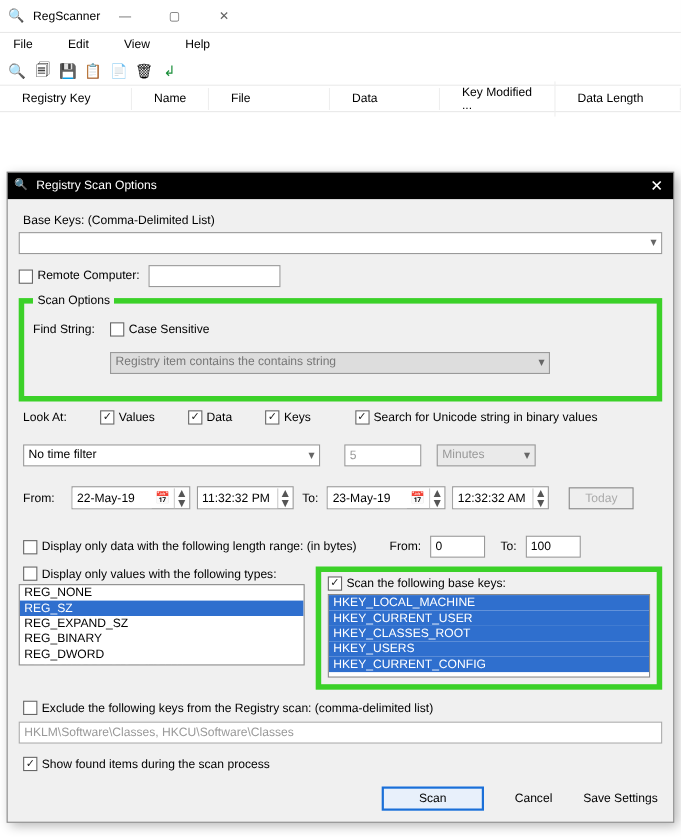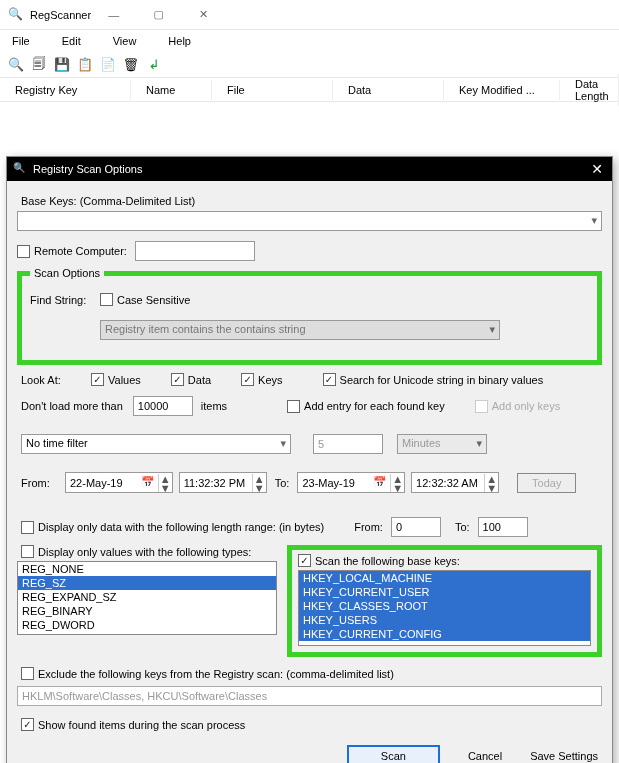--- a/index.html
+++ b/index.html
@@ -7,21 +7,21 @@
 .window { width: 619px; }
 .titlebar { height: 30px; display: flex; align-items: center; padding-left: 8px; border-bottom: 1px solid #e8e8e8; }
 .titlebar-icon { width: 16px; height: 16px; margin-right: 6px; font-size: 12px; color: #3a7bd5; }
 .win-controls { display: flex; }
 .win-btn { width: 45px; height: 30px; display: flex; align-items: center; justify-content: center; color: #666; }
 .menubar { height: 22px; display: flex; align-items: center; padding-left: 6px; gap: 20px; }
 .menubar-item { padding: 2px 6px; }
 .toolbar { height: 26px; display: flex; align-items: center; padding-left: 6px; gap: 3px; border-bottom: 1px solid #e8e8e8; }
 .tool-icon { width: 20px; height: 20px; display: flex; align-items: center; justify-content: center; font-size: 13px; }
 .col-headers { height: 24px; display: flex; align-items: center; background: #fff; border-bottom: 1px solid #e8e8e8; }
-.col-h { padding: 4px 4px; border-right: 1px solid #eee; font-size: 11px; margin-left: 11px; }
+.col-h { padding: 4px 20px; border-right: 1px solid #eee; font-size: 11px; }
 .dialog-overlay { position: absolute; top: 156px; left: 6px; width: 607px; background: #f0f0f0; border: 1px solid #888; box-shadow: 3px 3px 10px rgba(0,0,0,.3); }
 .dialog-titlebar { height: 24px; background: #000; color: #fff; display: flex; align-items: center; padding-left: 6px; font-size: 12px; }
 .dialog-titlebar-icon { width: 14px; height: 14px; margin-right: 6px; font-size: 10px; color: #5dc; }
 .dlg-close { margin-left: auto; width: 30px; text-align: center; font-size: 14px; }
 .dlg-body { padding: 8px 10px 10px; }
 .lbl { font-size: 11px; }
 .row { display: flex; align-items: center; margin-bottom: 6px; }
 .input-long { width: 100%; height: 20px; border: 1px solid #aaa; background: #fff; padding: 2px 4px; }
 .combo { height: 20px; border: 1px solid #999; background: #fff; padding: 2px 4px; position: relative; }
 .combo::after { content: '▾'; position: absolute; right: 4px; top: 2px; color: #666; }
@@ -119,29 +119,20 @@
       <span class="chk on"></span>
       <span class="lbl" style="margin-right:30px">Values</span>
       <span class="chk on"></span>
       <span class="lbl" style="margin-right:30px">Data</span>
       <span class="chk on"></span>
       <span class="lbl" style="margin-right:40px">Keys</span>
       <span class="chk on"></span>
       <span class="lbl">Search for Unicode string in binary values</span>
     </div>
 
-    <div class="row" style="margin-top:10px">
-      <span class="lbl" style="margin-left:4px;margin-right:10px">Don't load more than</span>
-      <input class="txt-input" style="width: 60px;" value="10000">
-      <span class="lbl" style="margin-left:8px;margin-right:60px">items</span>
-      <span class="chk"></span>
-      <span class="lbl" style="margin-right:30px">Add entry for each found key</span>
-      <span class="chk" style="border-color:#ccc"></span>
-      <span class="lbl" style="color:#aaa">Add only keys</span>
-    </div>
 
     <div class="row" style="margin-top:18px">
       <div class="combo" style="width:270px;margin-left:4px;margin-right:22px">
         <span>No time filter</span>
       </div>
       <input class="txt-input" style="width: 70px; color: rgb(153, 153, 153);" value="5">
       <div class="combo" style="width:90px;margin-left:14px;background:#eaeaea;color:#999">
         <span>Minutes</span>
       </div>
     </div>

